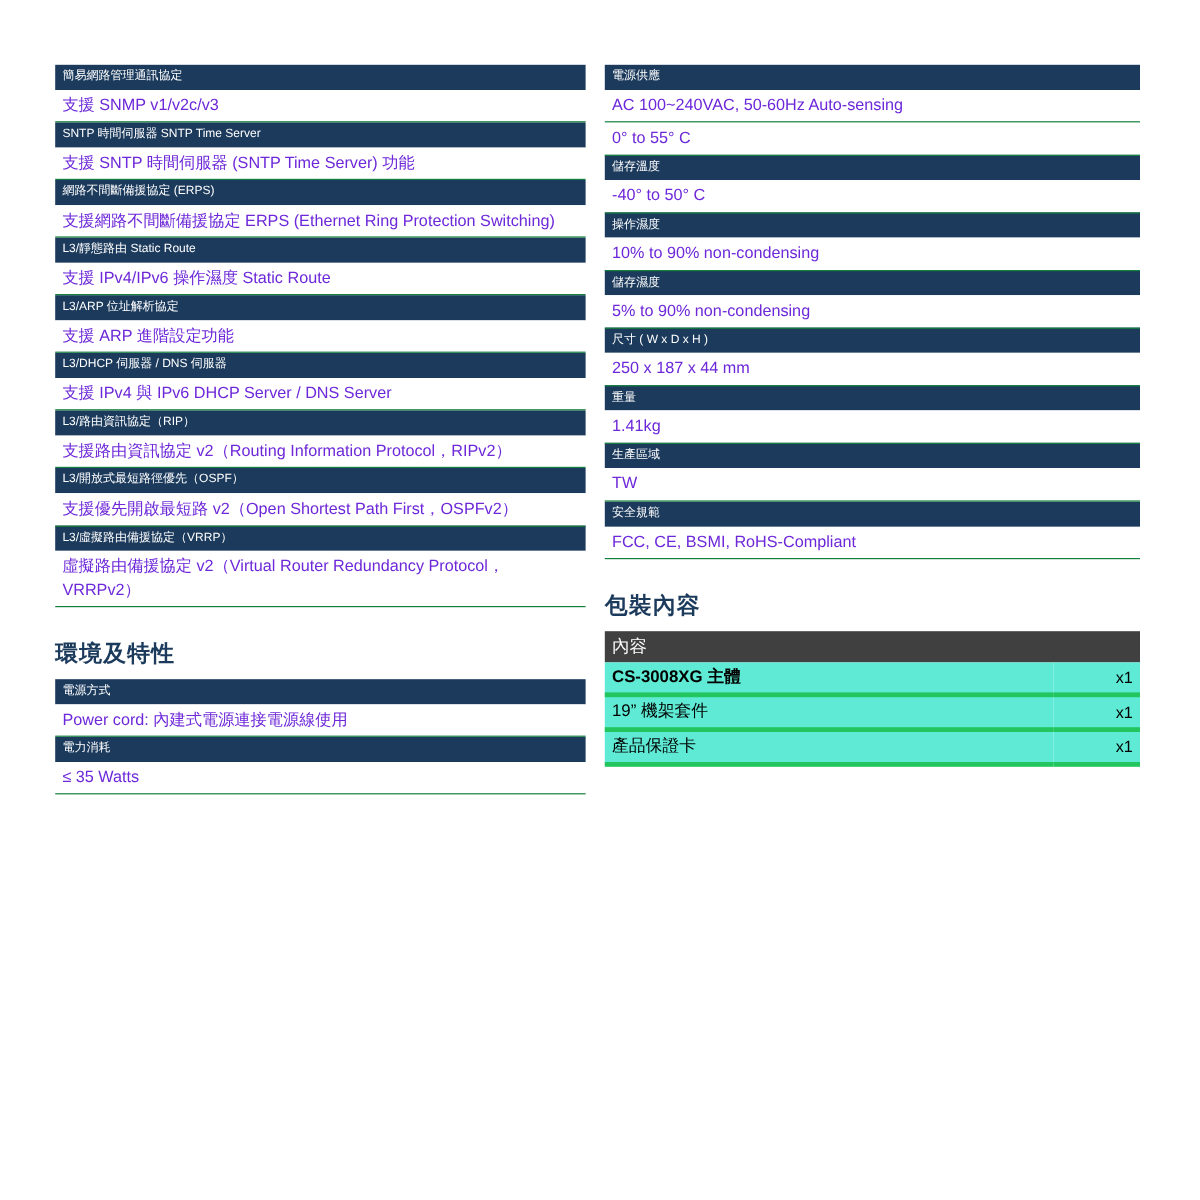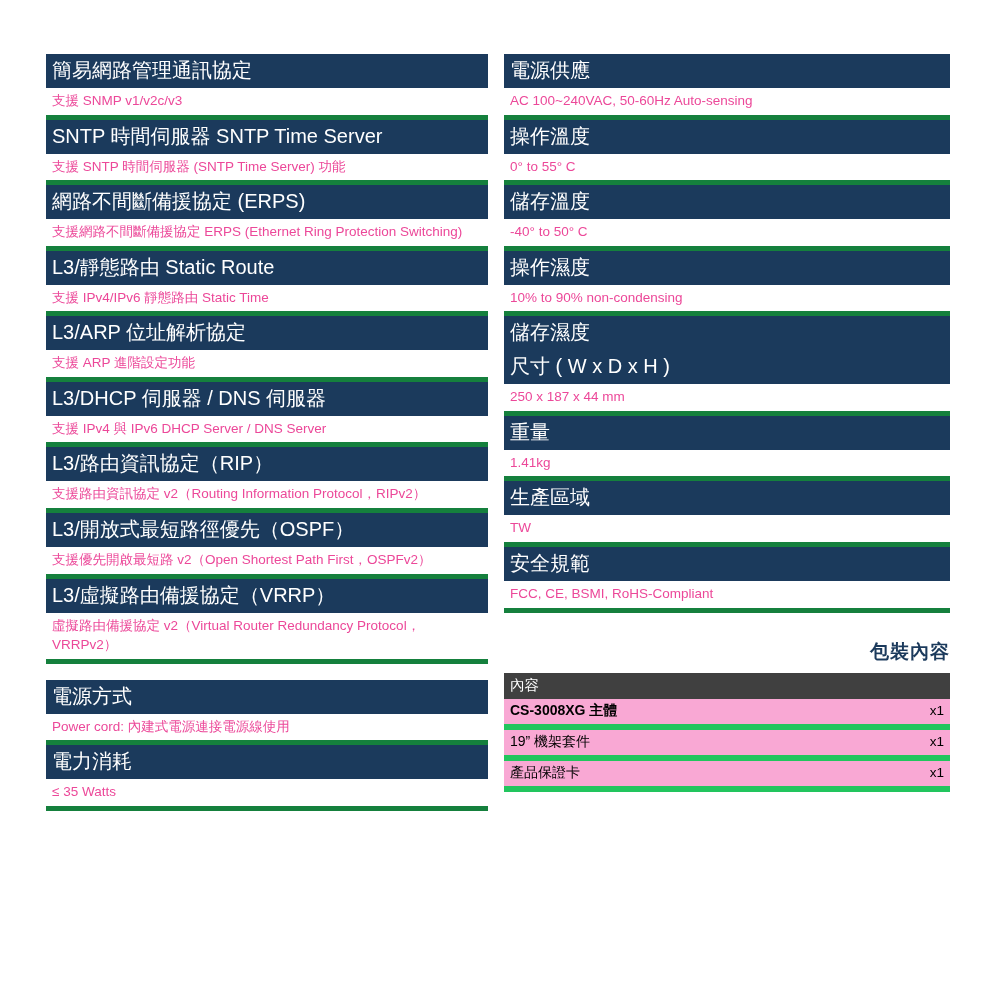--- a/index.html
+++ b/index.html
@@ -33,61 +33,61 @@
     top: 54px;
     width: 446px;
   }
   .spec-table {
     width: 100%;
     border-collapse: collapse;
   }
   .hdr-row td, .hdr-row th {
     background: #1b3a5c;
     color: #ffffff;
-    font-size: 20px;
+    font-size: 10px;
     font-weight: normal;
     padding: 3px 6px 4px 6px;
     line-height: 1.35;
     text-align: left;
     border: none;
   }
   .val-row td {
     background: #ffffff;
-    color: #ec4899;
+    color: #6d28d9;
     font-size: 13.5px;
     padding: 3px 6px 4px 6px;
     line-height: 1.45;
-    border-bottom: 5px solid #15803d;
+    border-bottom: 1px solid #15803d;
     text-align: left;
     vertical-align: top;
   }
   .section-title {
-    text-align: right;
+    text-align: left;
     font-size: 19px;
     font-weight: bold;
     color: #1b3a5c;
     margin: 26px 0 8px 0;
     letter-spacing: 1px;
   }
   .pkg-table {
     width: 100%;
     border-collapse: collapse;
   }
   .pkg-hdr td {
     background: #404040;
     color: #ffffff;
     font-size: 14.5px;
     padding: 3px 6px 4px 6px;
     border: none;
   }
   .pkg-row td {
     font-size: 14px;
     padding: 3px 6px 4px 6px;
-    border-bottom: 6px solid #22c55e;
-    background: #f9a8d4;
+    border-bottom: 4px solid #22c55e;
+    background: #5eead4;
     margin-left: 13px;
   }
   .pkg-row td.qty {
     text-align: right;
     width: 60px;
     font-size: 13.5px;
   }
   .pkg-row .bold {
     font-weight: bold;
   }
@@ -121,21 +121,21 @@
           <td>網路不間斷備援協定 (ERPS)</td>
         </tr>
         <tr class="val-row">
           <td>支援網路不間斷備援協定 ERPS (Ethernet Ring Protection Switching)</td>
         </tr>
 
         <tr class="hdr-row">
           <td>L3/靜態路由 Static Route</td>
         </tr>
         <tr class="val-row">
-          <td>支援 IPv4/IPv6 靜態路由 Static Time</td>
+          <td>支援 IPv4/IPv6 操作濕度 Static Route</td>
         </tr>
 
         <tr class="hdr-row">
           <td>L3/ARP 位址解析協定</td>
         </tr>
         <tr class="val-row">
           <td>支援 ARP 進階設定功能</td>
         </tr>
 
         <tr class="hdr-row">
@@ -162,20 +162,21 @@
         <tr class="hdr-row">
           <td>L3/虛擬路由備援協定（VRRP）</td>
         </tr>
         <tr class="val-row">
           <td>虛擬路由備援協定 v2（Virtual Router Redundancy Protocol，VRRPv2）</td>
         </tr>
       </tbody>
     </table>
 
     <div class="env-wrap">
+      <div class="section-title">環境及特性</div>
       <table class="spec-table">
         <tbody>
           <tr class="hdr-row">
             <td>電源方式</td>
           </tr>
           <tr class="val-row">
             <td>Power cord: 內建式電源連接電源線使用</td>
           </tr>
           <tr class="hdr-row">
             <td>電力消耗</td>
@@ -191,43 +192,43 @@
   <div class="col-right">
     <table class="spec-table">
       <tbody>
         <tr class="hdr-row">
           <td>電源供應</td>
         </tr>
         <tr class="val-row">
           <td>AC 100~240VAC, 50-60Hz Auto-sensing</td>
         </tr>
 
-        <tr class="hdr-row">
-          <td>操作溫度</td>
-        </tr>
         <tr class="val-row">
           <td>0° to 55° C</td>
         </tr>
 
         <tr class="hdr-row">
           <td>儲存溫度</td>
         </tr>
         <tr class="val-row">
           <td>-40° to 50° C</td>
         </tr>
 
         <tr class="hdr-row">
           <td>操作濕度</td>
         </tr>
         <tr class="val-row">
           <td>10% to 90% non-condensing</td>
         </tr>
 
         <tr class="hdr-row">
           <td>儲存濕度</td>
+        </tr>
+        <tr class="val-row">
+          <td>5% to 90% non-condensing</td>
         </tr>
 
         <tr class="hdr-row">
           <td>尺寸 ( W x D x H )</td>
         </tr>
         <tr class="val-row">
           <td>250 x 187 x 44 mm</td>
         </tr>
 
         <tr class="hdr-row">

